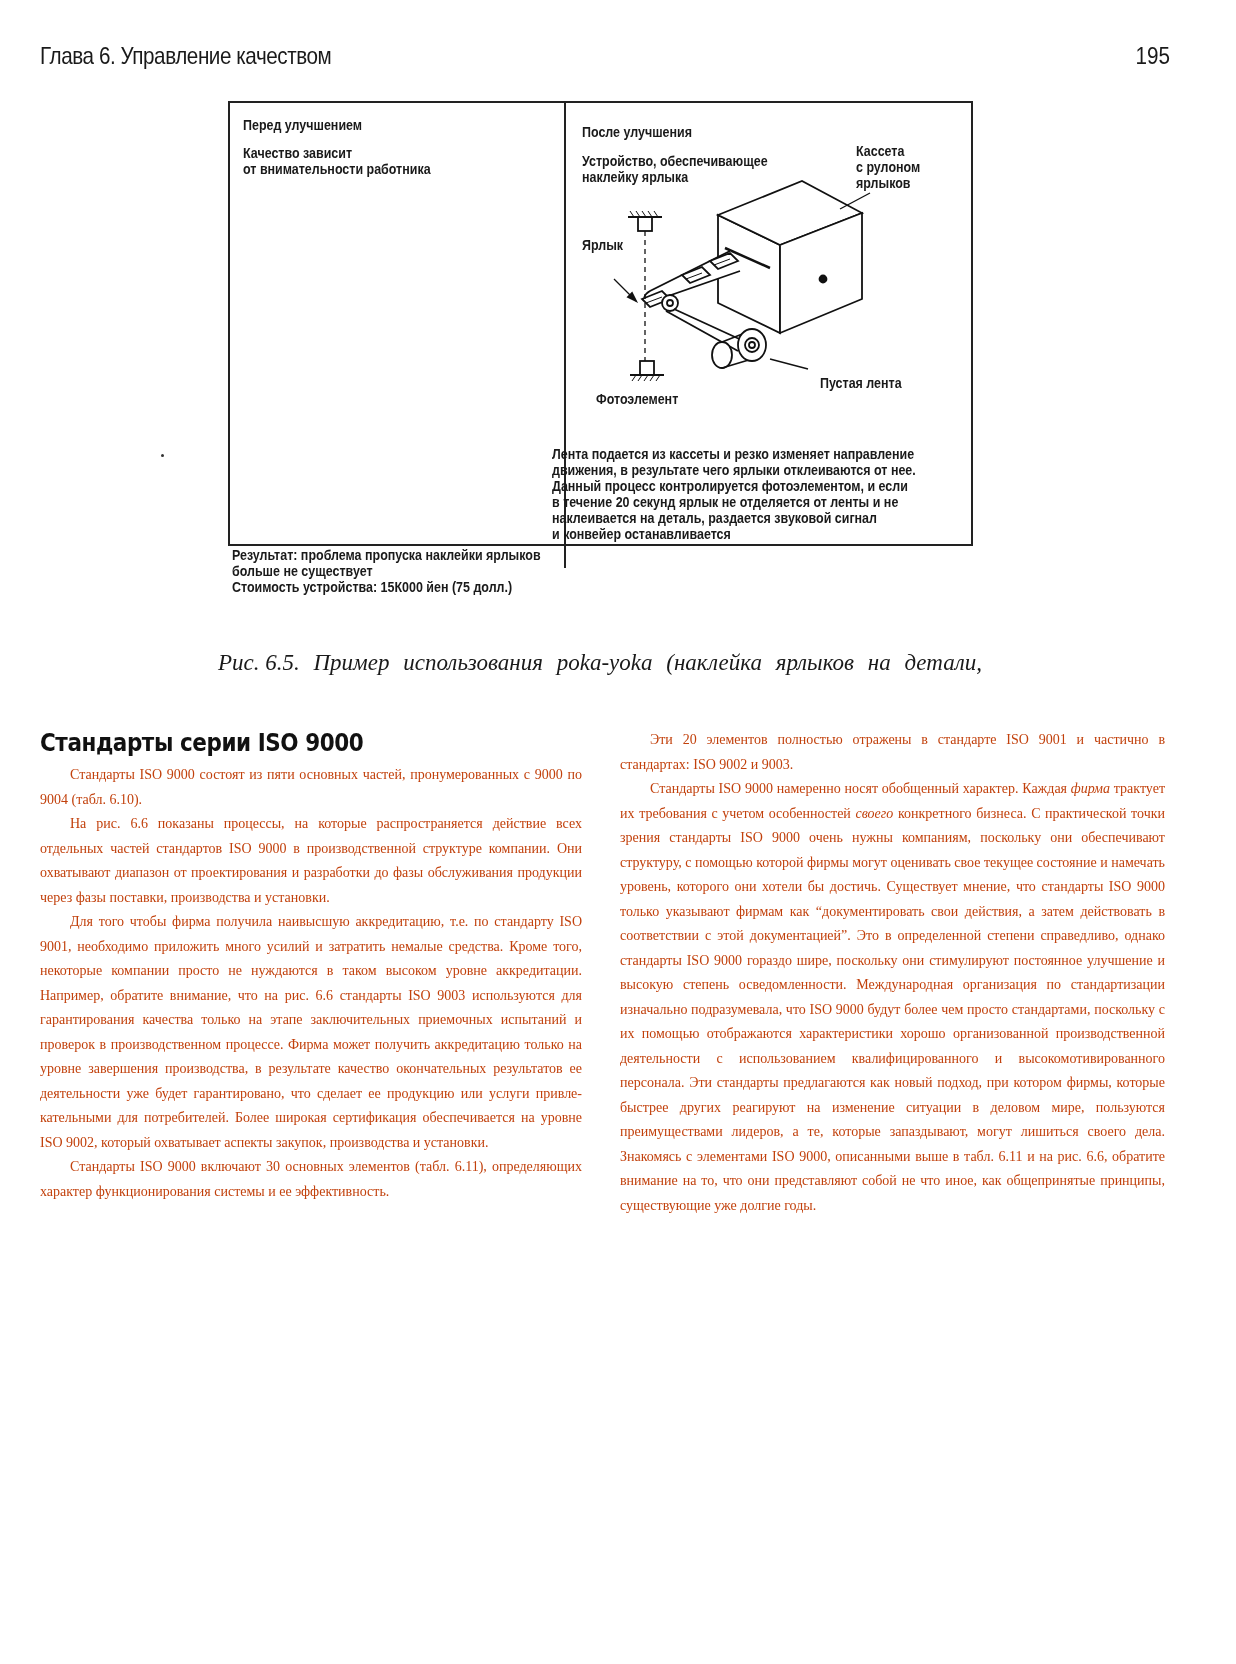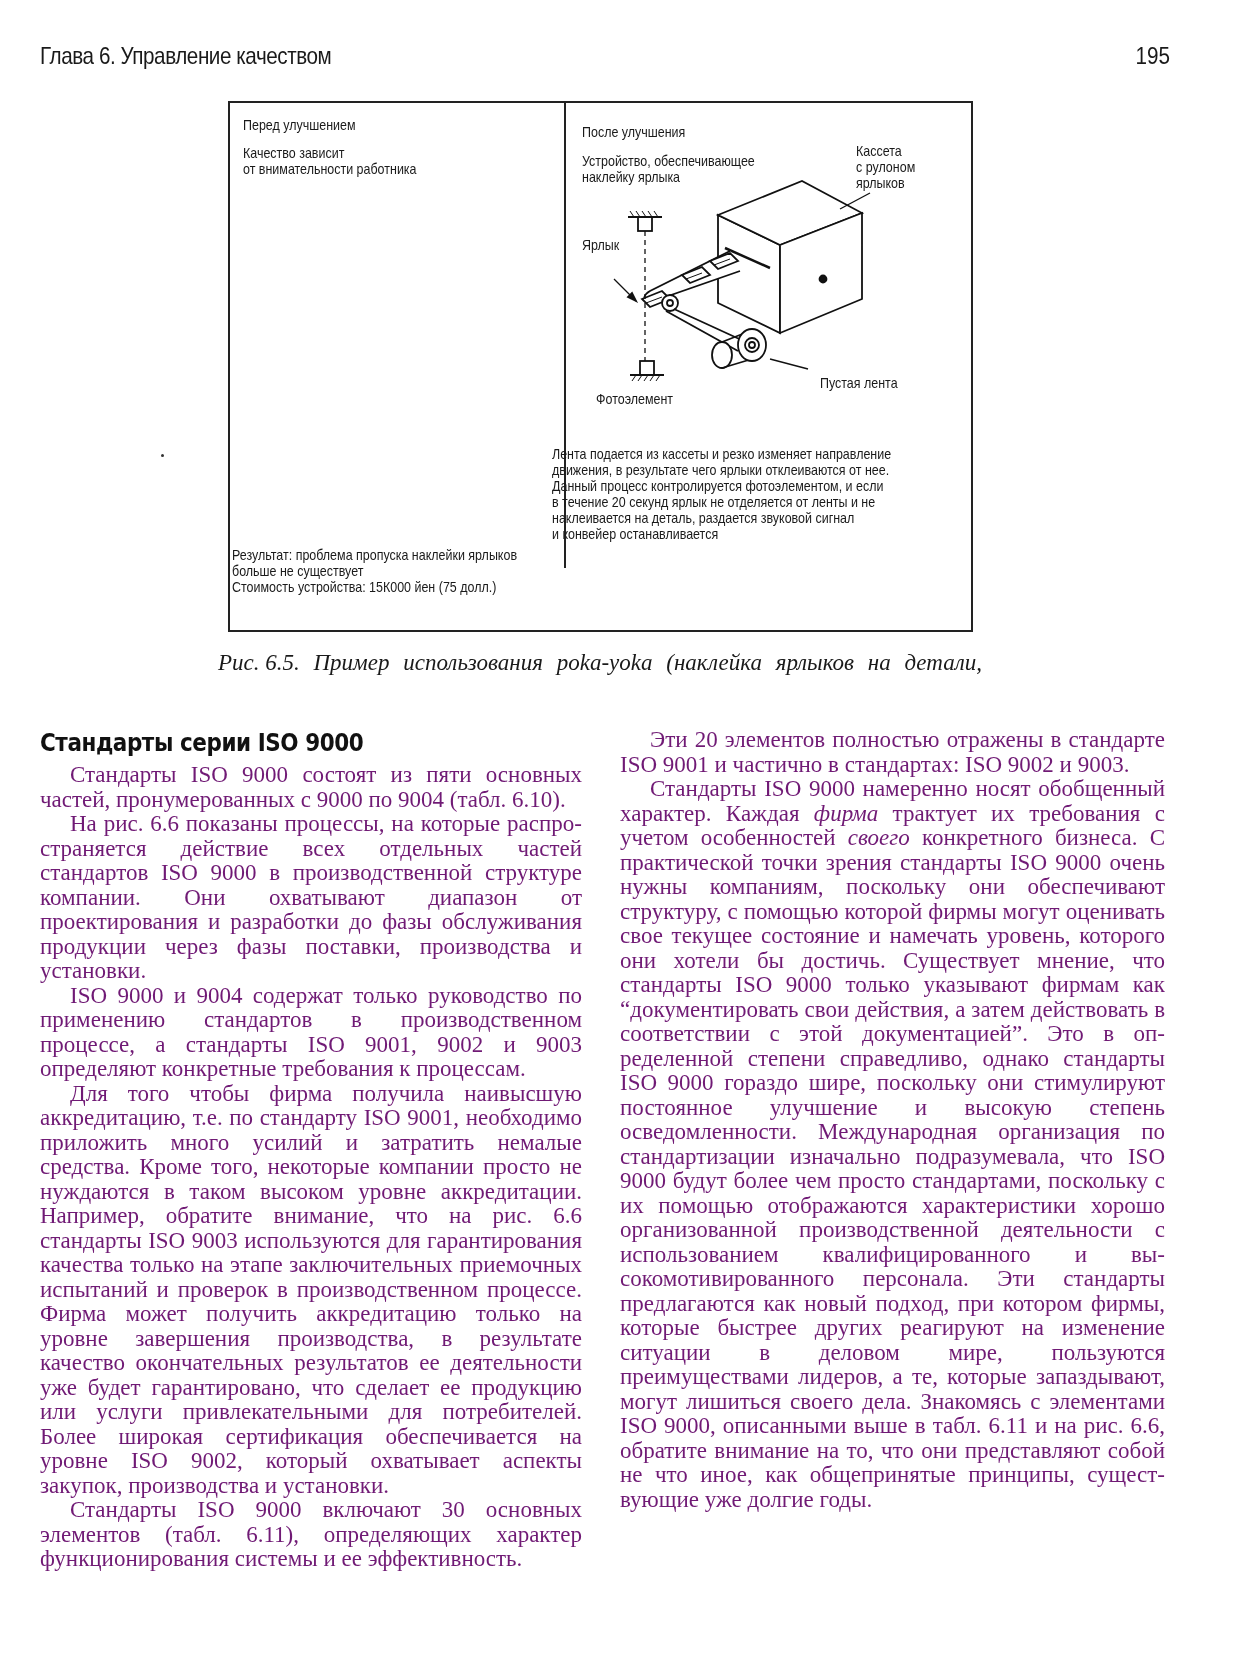--- a/index.html
+++ b/index.html
@@ -22,23 +22,24 @@
       font-size: 24px;
       transform: scaleX(0.86); transform-origin: right top;
     }
     .stray-dot {
       position: absolute; left: 161px; top: 454px;
       width: 3px; height: 3px; background: #333; border-radius: 50%;
     }
     
     .figure-box {
       position: absolute; left: 228px; top: 101px;
-      width: 745px; height: 531px;
+      width: 745px; height: 445px;
       border: 2px solid #222;
       box-sizing: border-box;
+      font-weight: bold;
     }
     .fig-divider {
       position: absolute; left: 334px; top: 0; width: 2px; height: 465px;
       background: #222;
     }
     .fig-text {
       position: absolute;
       font-family: "Liberation Sans", sans-serif;
       font-size: 14.5px; line-height: 16px;
       transform: scaleX(0.86); transform-origin: left top;
@@ -63,23 +64,23 @@
       font-weight: bold;
       font-size: 25px;
       letter-spacing: -0.5px;
       transform: scaleX(0.86); transform-origin: left top;
       color: #111;
     }
     
     .column {
       position: absolute;
       font-family: "Liberation Serif", serif;
-      font-size: 23px; line-height: 24.5px;
+      font-size: 14px; line-height: 24.5px;
       text-align: justify;
-      color: #701a75;
+      color: #c2410c;
     }
     .col-left { left: 40px; top: 763px; width: 542px; }
     .col-right { left: 620px; top: 728px; width: 545px; }
     .column p { margin: 0; text-indent: 30px; hyphens: manual; }
     .column em { font-style: italic; }
   </style>
 </head>
 <body>
 
 <div class="running-head">Глава 6. Управление качеством</div>
@@ -190,21 +191,20 @@
     <span>на</span>
     <span>детали,</span>
   </div>
 </div>
 
 <h2 class="section-heading" style="margin:0;">Стандарты серии ISO 9000</h2>
 
 <div class="column col-left">
   <p>Стандарты ISO 9000 состоят из пяти основных частей, пронумерованных с 9000 по 9004 (табл. 6.10).</p>
   <p>На рис. 6.6 показаны процессы, на которые распро­страняется действие всех отдельных частей стандартов ISO 9000 в производственной структуре компании. Они охватывают диапазон от проектирования и разработки до фазы обслуживания продукции через фазы поставки, производства и установки.</p>
-  <p>ISO 9000 и 9004 содержат только руководство по при­менению стандартов в производственном процессе, а стандарты ISO 9001, 9002 и 9003 определяют конкретные требования к процессам.</p>
   <p>Для того чтобы фирма получила наивысшую аккредита­цию, т.е. по стандарту ISO 9001, необходимо приложить много усилий и затратить немалые средства. Кроме того, некоторые компании просто не нуждаются в таком высо­ком уровне аккредитации. Например, обратите внимание, что на рис. 6.6 стандарты ISO 9003 используются для гаран­тирования качества только на этапе заключительных прие­мочных испытаний и проверок в производственном про­цессе. Фирма может получить аккредитацию только на уровне завершения производства, в результате качество окончательных результатов ее деятельности уже будет га­рантировано, что сделает ее продукцию или услуги привле­кательными для потребителей. Более широкая сертифика­ция обеспечивается на уровне ISO 9002, который охватыва­ет аспекты закупок, производства и установки.</p>
   <p>Стандарты ISO 9000 включают 30 основных элементов (табл. 6.11), определяющих характер функционирования системы и ее эффективность.</p>
 </div>
 
 <div class="column col-right">
   <p>Эти 20 элементов полностью отражены в стандарте ISO 9001 и частично в стандартах: ISO 9002 и 9003.</p>
   <p><span>Стандарты ISO 9000 намеренно носят обобщенный ха­рактер. Каждая </span><em>фирма</em><span> трактует их требования с учетом осо­бенностей </span><em>своего</em><span> конкретного бизнеса. С практической точки зрения стандарты ISO 9000 очень нужны компаниям, поскольку они обеспечивают структуру, с помощью кото­рой фирмы могут оценивать свое текущее состояние и на­мечать уровень, которого они хотели бы достичь. Сущест­вует мнение, что стандарты ISO 9000 только указывают фирмам как “документировать свои действия, а затем дей­ствовать в соответствии с этой документацией”. Это в оп­ределенной степени справедливо, однако стандарты ISO 9000 гораздо шире, поскольку они стимулируют посто­янное улучшение и высокую степень осведомленности. Международная организация по стандартизации изначаль­но подразумевала, что ISO 9000 будут более чем просто стандартами, поскольку с их помощью отображаются ха­рактеристики хорошо организованной производственной деятельности с использованием квалифицированного и вы­сокомотивированного персонала. Эти стандарты предлага­ются как новый подход, при котором фирмы, которые бы­стрее других реагируют на изменение ситуации в деловом мире, пользуются преимуществами лидеров, а те, которые запаздывают, могут лишиться своего дела. Знакомясь с элементами ISO 9000, описанными выше в табл. 6.11 и на рис. 6.6, обратите внимание на то, что они представляют собой не что иное, как общепринятые принципы, сущест­вующие уже долгие годы.</span></p>
 </div>
 
 </body></html>

